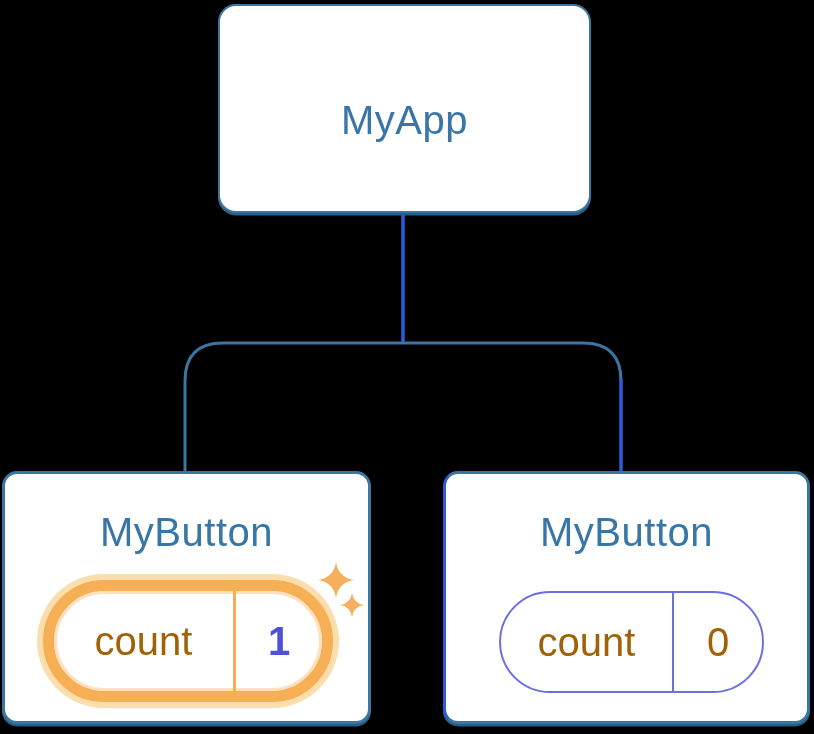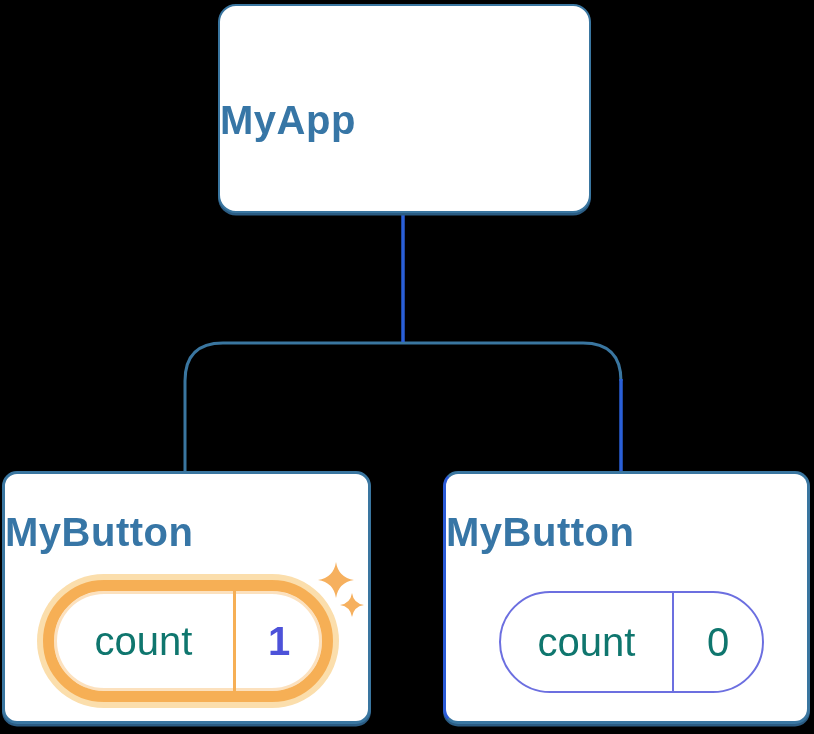--- a/index.html
+++ b/index.html
@@ -12,43 +12,43 @@
   .node {
     position:absolute; box-sizing:border-box; background:#FFFFFF;
     border:3px solid #3A76A0; border-radius:15px;
     box-shadow:0 2.5px 0 #2B5C83;
   }
   .node-root  { left:218px; top:4px;   width:373px; height:209px; border-width:2.5px; border-radius:18px; }
   .node-left  { left:2px;   top:471px; width:369px; height:253px; }
   .node-right { left:443px; top:471px; width:367px; height:253px; border-left-color:#2B5BD7; }
 
   .node-title {
-    position:absolute; left:0; right:0; text-align:left;
-    font-size:40px; font-weight:700; color:#3776A6; letter-spacing:0.5px;
+    position:absolute; left:0; right:0; text-align:center;
+    font-size:40px; font-weight:400; color:#3776A6; letter-spacing:0.5px;
     line-height:48px; white-space:nowrap;
   }
   .node-root .node-title  { top:90px; }
   .node-child .node-title { top:34px; }
 
   .pill {
     position:absolute; box-sizing:border-box; background:#FFFFFF;
     display:flex; align-items:stretch; border-radius:999px;
   }
   .pill-highlight {
     left:38px; top:106px; width:290px; height:122px;
     border:11px solid #F6AF55;
     box-shadow:0 0 0 6px #FBDEAC, inset 0 0 0 3px rgba(246,175,85,0.38);
   }
   .pill-plain {
     left:53px; top:117px; width:265px; height:102px;
     border:2px solid #6C6FE0;
   }
   .pill-cell {
     display:flex; align-items:center; justify-content:center;
-    font-size:40px; color:#0f766e; white-space:nowrap;
+    font-size:40px; color:#a16207; white-space:nowrap;
   }
   .cell-name { flex:1; }
   .pill-highlight .cell-value { width:86px; font-weight:700; color:#4D52D9; }
   .pill-plain    .cell-value { width:88px; font-weight:400; }
   .pill-divider { flex:none; }
   .pill-highlight .pill-divider { width:3px; background:#F6AF55; }
   .pill-plain    .pill-divider { width:2px; background:#6C6FE0; }
 
   .sparkles { position:absolute; left:316px; top:560px; width:52px; height:60px; z-index:5; }
 </style>

